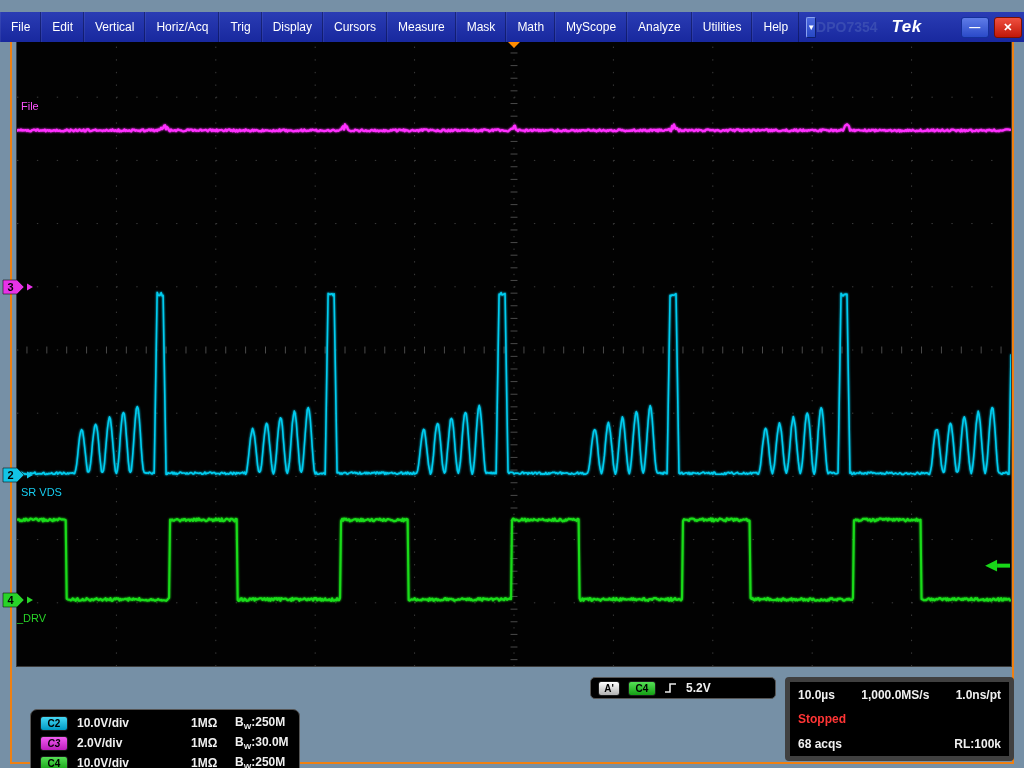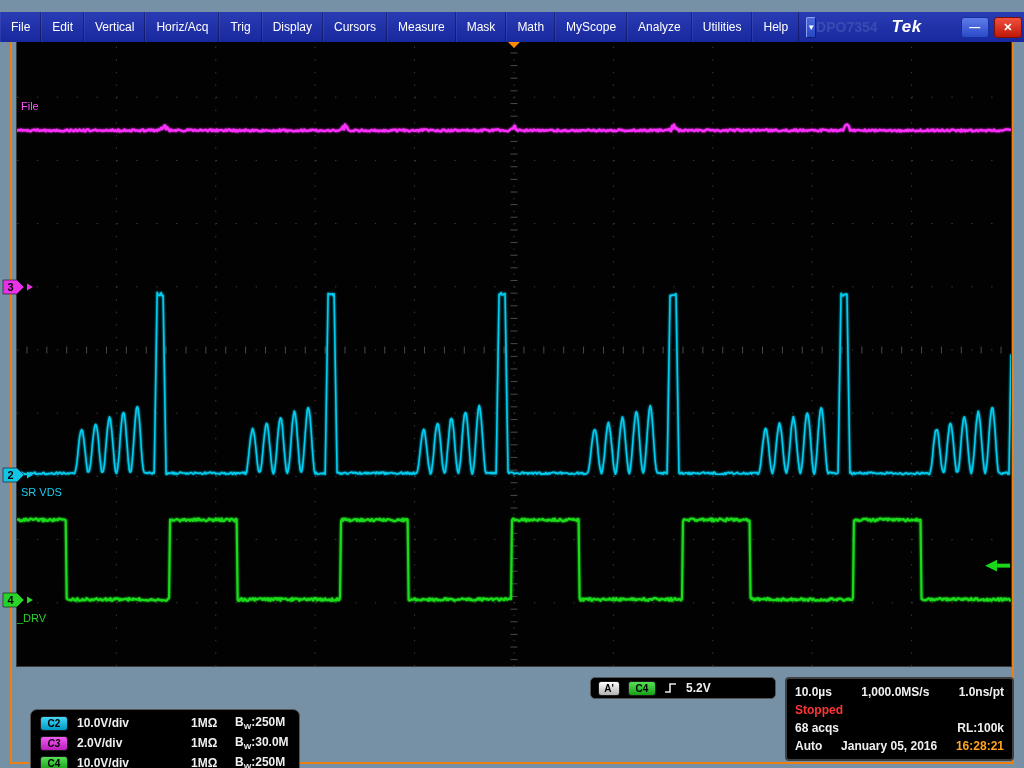--- a/index.html
+++ b/index.html
@@ -47,21 +47,21 @@
   .imp{width:42px;margin-left:28px;}
   .bw{margin-left:2px;}
   .bw sub{font-size:8px;}
 
   .trig-box{position:absolute;left:590px;top:677px;width:186px;height:22px;background:#000;
             border:1px solid #565656;border-radius:5px;display:flex;align-items:center;gap:8px;
             padding:0 7px;box-sizing:border-box;color:#f0f0f0;font-size:12px;font-weight:bold;z-index:5;}
   .apill{background:linear-gradient(#ffffff,#b2b2b2);width:20px;}
 
   .time-box{position:absolute;left:785px;top:677px;width:229px;height:84px;background:#000;
-            border:2px solid #404040;border-radius:4px;box-sizing:border-box;padding:4px 8px;
+            border:5px solid #404040;border-radius:4px;box-sizing:border-box;padding:4px 8px;
             display:flex;flex-direction:column;justify-content:space-between;color:#f0f0f0;
             font-size:12px;font-weight:bold;z-index:5;}
   .trow{display:flex;justify-content:space-between;align-items:center;height:17px;}
   .stopped{color:#ff3535;}
   .time{color:#ffa51e;}
 </style>
 </head>
 <body>
 
 <div class="menubar">
@@ -278,18 +278,13 @@
     <span>1,000.0MS/s</span>
     <span>1.0ns/pt</span>
   </div>
   <div class="trow">
     <span class="stopped">Stopped</span>
   </div>
   <div class="trow">
     <span>68 acqs</span>
     <span>RL:100k</span>
   </div>
-  <div class="trow">
-    <span>Auto</span>
-    <span>January 05, 2016</span>
-    <span class="time">16:28:21</span>
-  </div>
 </div>
 
 </body></html>

